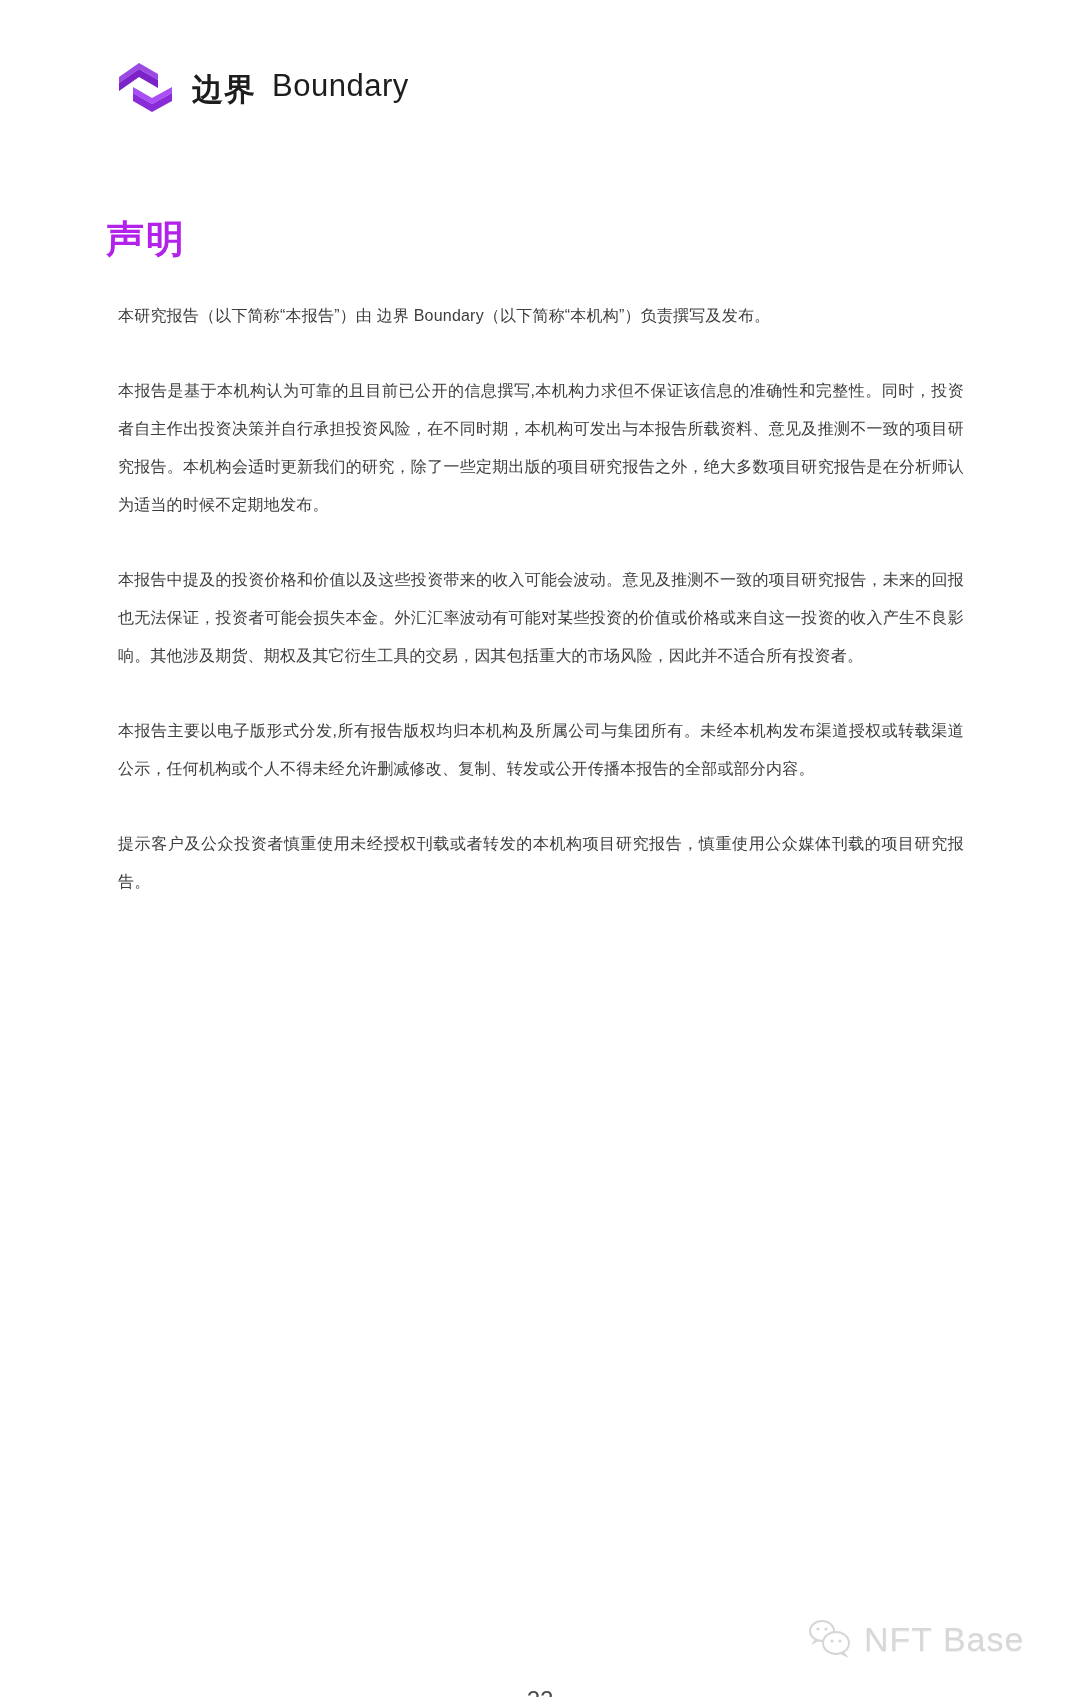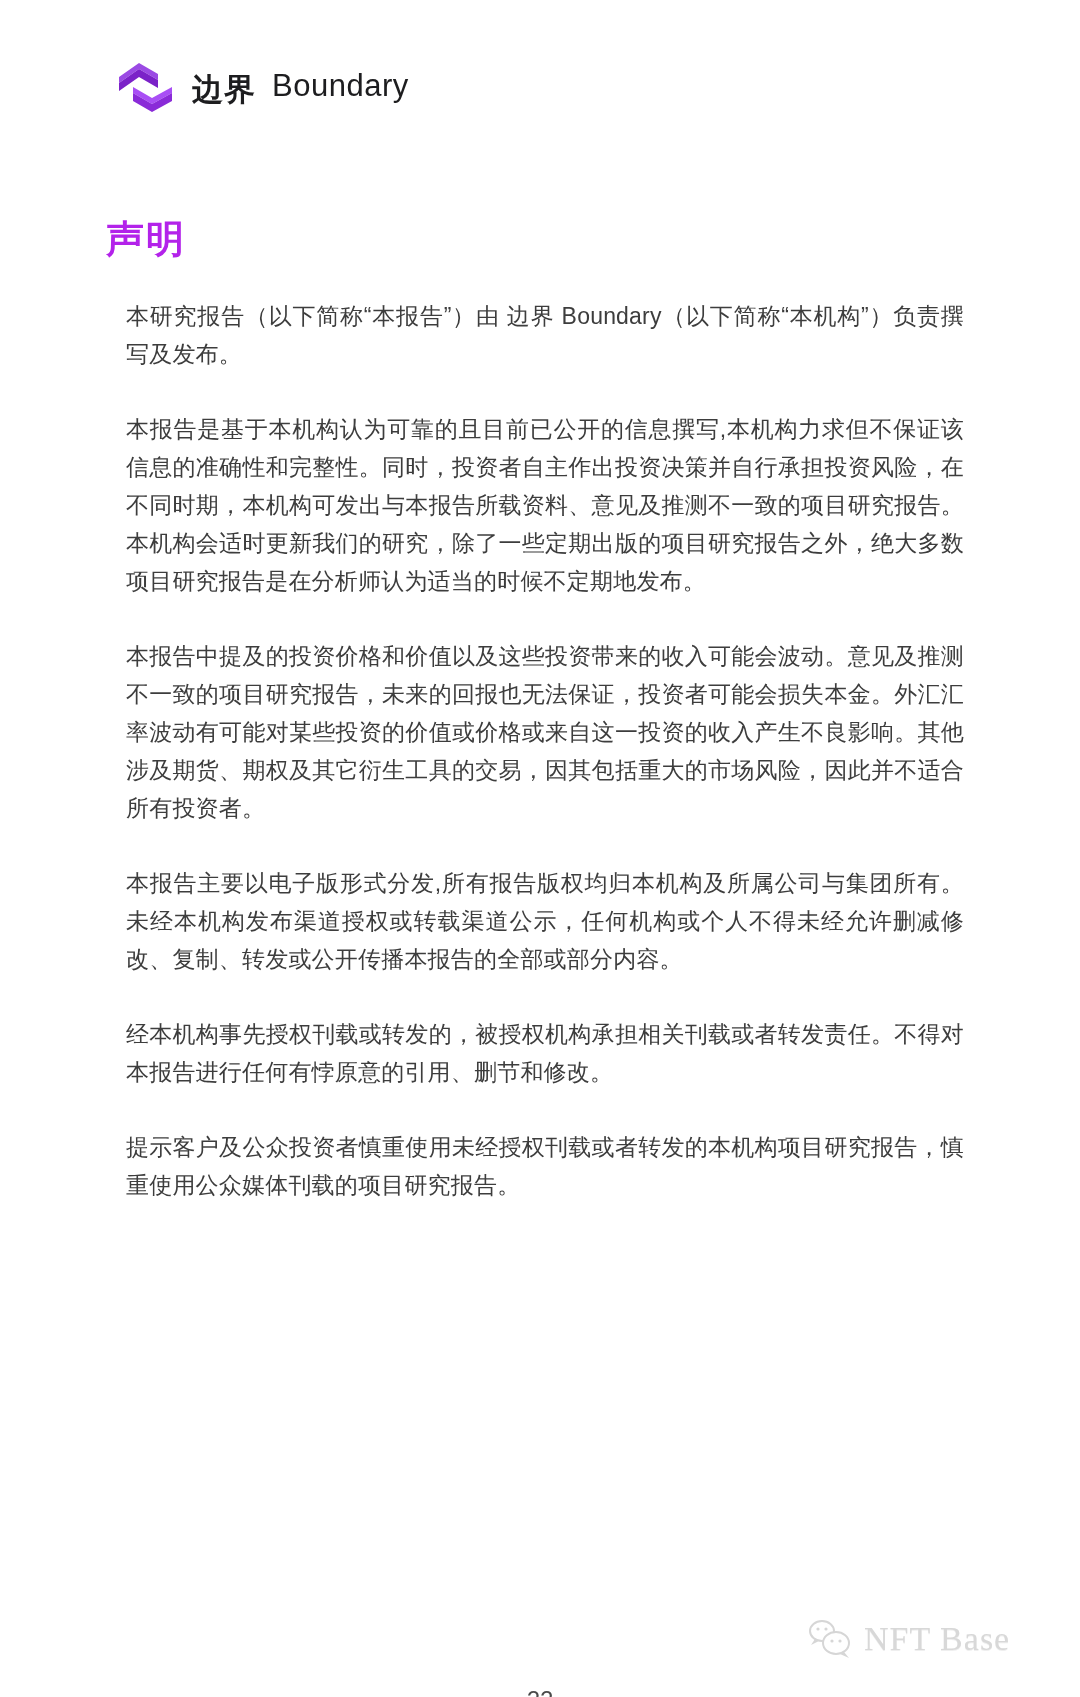--- a/index.html
+++ b/index.html
@@ -26,35 +26,34 @@
     position:absolute; left:106px; top:214px;
     margin:0; font-size:38px; font-weight:700;
     color:#B322EA; letter-spacing:2px;
   }
 
   
   .body-text {
     position:absolute; left:118px; top:297px; width:846px;
   }
   .body-text p {
-    margin:0 0 37px 8px;
-    font-size:23px; line-height:38px;
+    margin:0 0 37px 0;
+    font-size:16px; line-height:38px;
     color:#3d3d3d; font-weight:500;
     text-align:justify;
     letter-spacing:0.2px;
   }
 
   
   .watermark {
     position:absolute; left:806px; top:1618px;
     display:flex; align-items:center;
     color:#d8d8d8; font-size:34px; font-weight:500;
     text-shadow:0 1px 0 #efefef;
     letter-spacing:1px;
-    font-family:Liberation Serif, serif;
   }
   .watermark .wm-icon { margin-right:10px; }
 
   
   .page-number {
     position:absolute; left:0; right:0; top:1686px;
     text-align:center; font-size:24px; color:#4a4a4a; font-weight:500;
   }
 </style>
 </head>
@@ -77,21 +76,20 @@
     </span>
   </header>
 
   <h1 class="title">声明</h1>
 
   <div class="body-text">
     <p>本研究报告（以下简称“本报告”）由 边界 Boundary（以下简称“本机构”）负责撰写及发布。</p>
     <p>本报告是基于本机构认为可靠的且目前已公开的信息撰写,本机构力求但不保证该信息的准确性和完整性。同时，投资者自主作出投资决策并自行承担投资风险，在不同时期，本机构可发出与本报告所载资料、意见及推测不一致的项目研究报告。本机构会适时更新我们的研究，除了一些定期出版的项目研究报告之外，绝大多数项目研究报告是在分析师认为适当的时候不定期地发布。</p>
     <p>本报告中提及的投资价格和价值以及这些投资带来的收入可能会波动。意见及推测不一致的项目研究报告，未来的回报也无法保证，投资者可能会损失本金。外汇汇率波动有可能对某些投资的价值或价格或来自这一投资的收入产生不良影响。其他涉及期货、期权及其它衍生工具的交易，因其包括重大的市场风险，因此并不适合所有投资者。</p>
     <p>本报告主要以电子版形式分发,所有报告版权均归本机构及所属公司与集团所有。未经本机构发布渠道授权或转载渠道公示，任何机构或个人不得未经允许删减修改、复制、转发或公开传播本报告的全部或部分内容。</p>
-    <p>经本机构事先授权刊载或转发的，被授权机构承担相关刊载或者转发责任。不得对本报告进行任何有悖原意的引用、删节和修改。</p>
     <p>提示客户及公众投资者慎重使用未经授权刊载或者转发的本机构项目研究报告，慎重使用公众媒体刊载的项目研究报告。</p>
   </div>
 
   <div class="watermark">
     <svg class="wm-icon" width="48" height="42" viewBox="0 0 48 42" aria-hidden="true">
       <ellipse cx="16" cy="13" rx="12" ry="10" fill="none" stroke="#d6d6d6" stroke-width="2"></ellipse>
       <path d="M9 21 L5 27 L13 23 Z" fill="#d6d6d6"></path>
       <circle cx="12" cy="11" r="1.6" fill="#d6d6d6"></circle>
       <circle cx="20" cy="11" r="1.6" fill="#d6d6d6"></circle>
       <ellipse cx="30" cy="25" rx="13" ry="11" fill="#ffffff" stroke="#d6d6d6" stroke-width="2"></ellipse>

